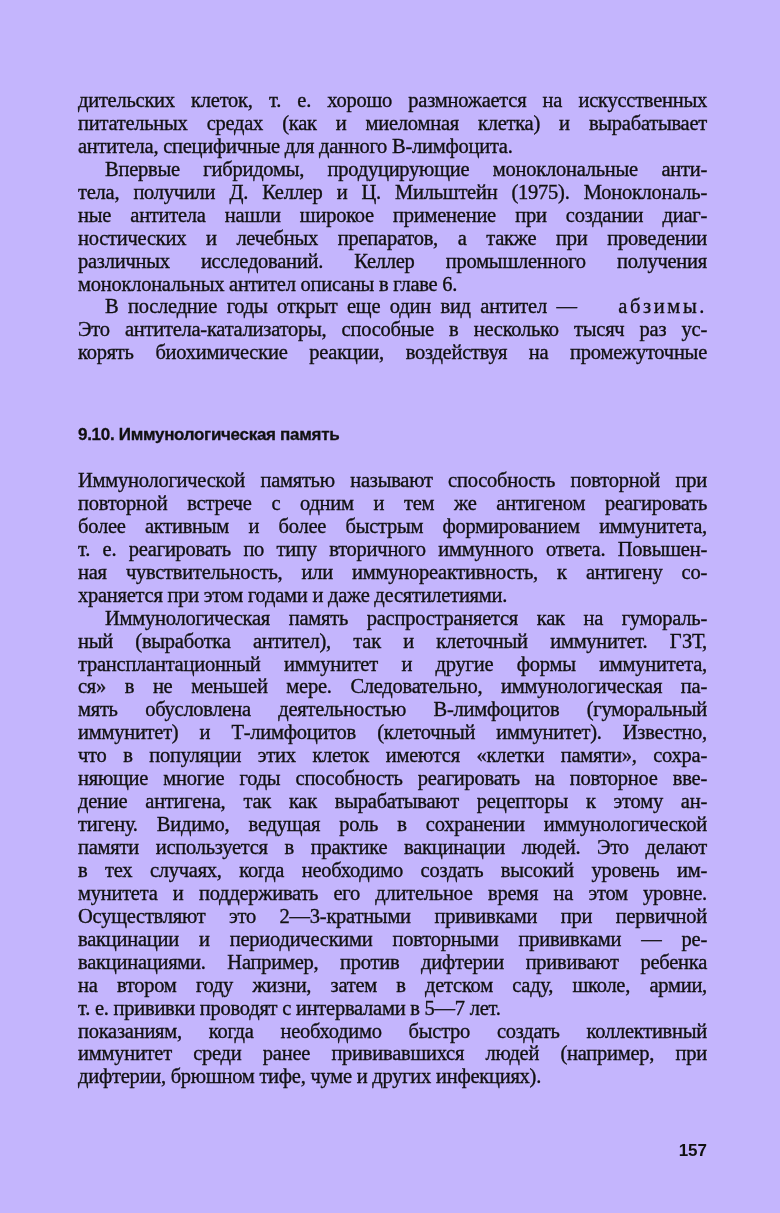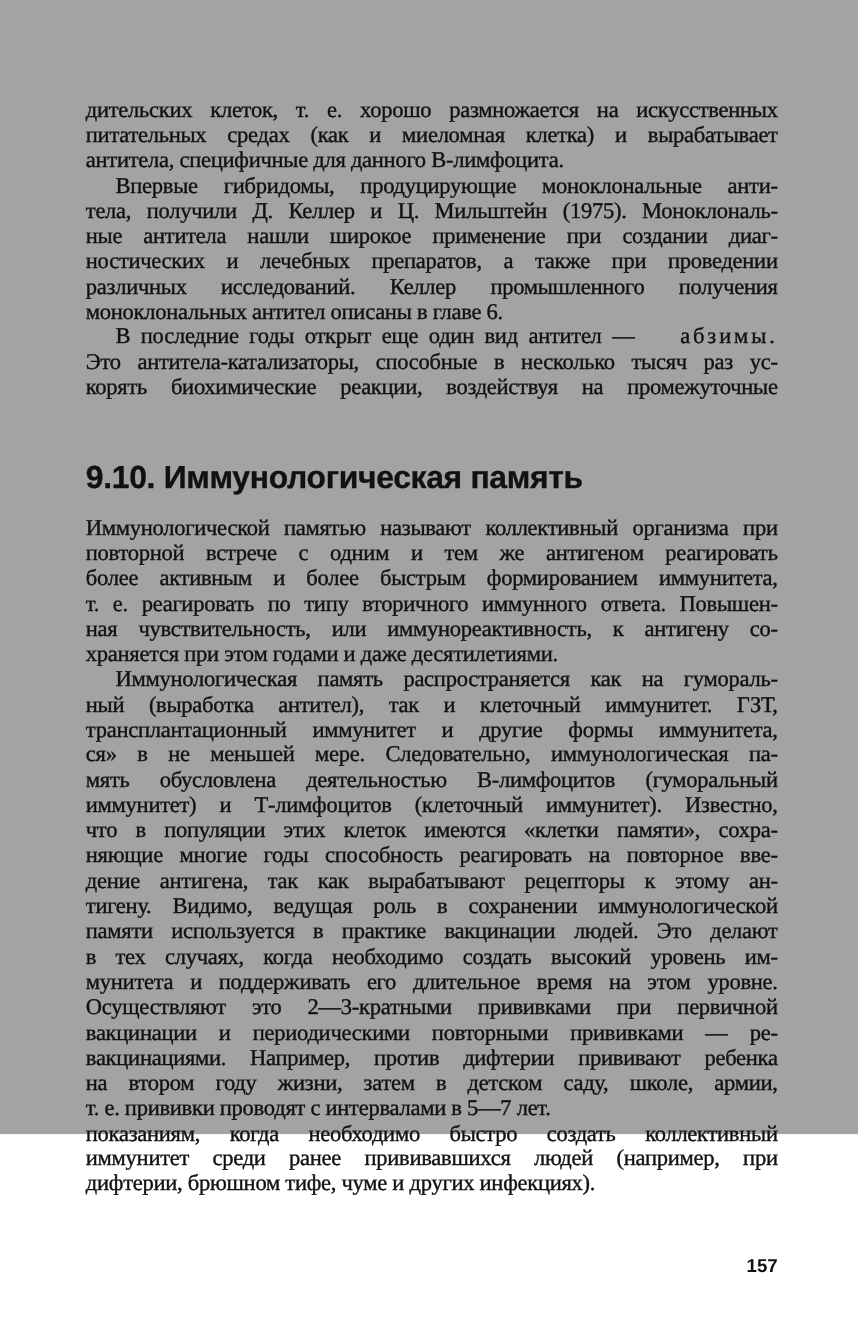--- a/index.html
+++ b/index.html
@@ -12,22 +12,22 @@
     height: 1213px;
     position: relative;
     overflow: hidden;
     font-family: "Liberation Serif", "DejaVu Serif", serif;
     color: #111111;
   }
   .page {
     position: absolute;
     left: 0; top: 0;
     width: 780px;
-    height: 1031px;
-    background: #a3a3a3;
+    height: 1213px;
+    background: #c4b5fd;
   }
   .block {
     position: absolute;
     left: 78px;
     width: 629px;
   }
   .line {
     display: block;
     height: 22.95px;
     line-height: 22.95px;
@@ -47,21 +47,21 @@
     padding-left: 27px;
   }
   #section1 { top: 89px; }
   #section2 { top: 469px; }
   .heading {
     position: absolute;
     left: 78px;
     top: 421px;
     font-family: "Liberation Sans", "DejaVu Sans", sans-serif;
     font-weight: bold;
-    font-size: 29px;
+    font-size: 17px;
     line-height: 28px;
     letter-spacing: -0.3px;
     color: #111111;
     -webkit-text-stroke: 0.3px #111111;
     white-space: nowrap;
   }
   .page-number {
     position: absolute;
     right: 73px;
     top: 1140px;
@@ -99,21 +99,21 @@
       <span class="line indent"><span>В последние годы открыт еще один вид антител — </span><span class="spaced">абзимы.</span></span>
       <span class="line">Это антитела-катализаторы, способные в несколько тысяч раз ус-</span>
       <span class="line">корять биохимические реакции, воздействуя на промежуточные</span>
     </div>
   </div>
 
   <h2 class="heading" style="margin:0;">9.10. Иммунологическая память</h2>
 
   <div class="block" id="section2">
     <div>
-      <span class="line">Иммунологической памятью называют коллективный организма при</span>
+      <span class="line">Иммунологической памятью называют способность повторной при</span>
       <span class="line">повторной встрече с одним и тем же антигеном реагировать</span>
       <span class="line">более активным и более быстрым формированием иммунитета,</span>
       <span class="line">т. е. реагировать по типу вторичного иммунного ответа. Повышен-</span>
       <span class="line">ная чувствительность, или иммунореактивность, к антигену со-</span>
       <span class="line last">храняется при этом годами и даже десятилетиями.</span>
     </div>
     <div>
       <span class="line indent">Иммунологическая память распространяется как на гумораль-</span>
       <span class="line">ный (выработка антител), так и клеточный иммунитет. ГЗТ,</span>
       <span class="line">трансплантационный иммунитет и другие формы иммунитета,</span>

